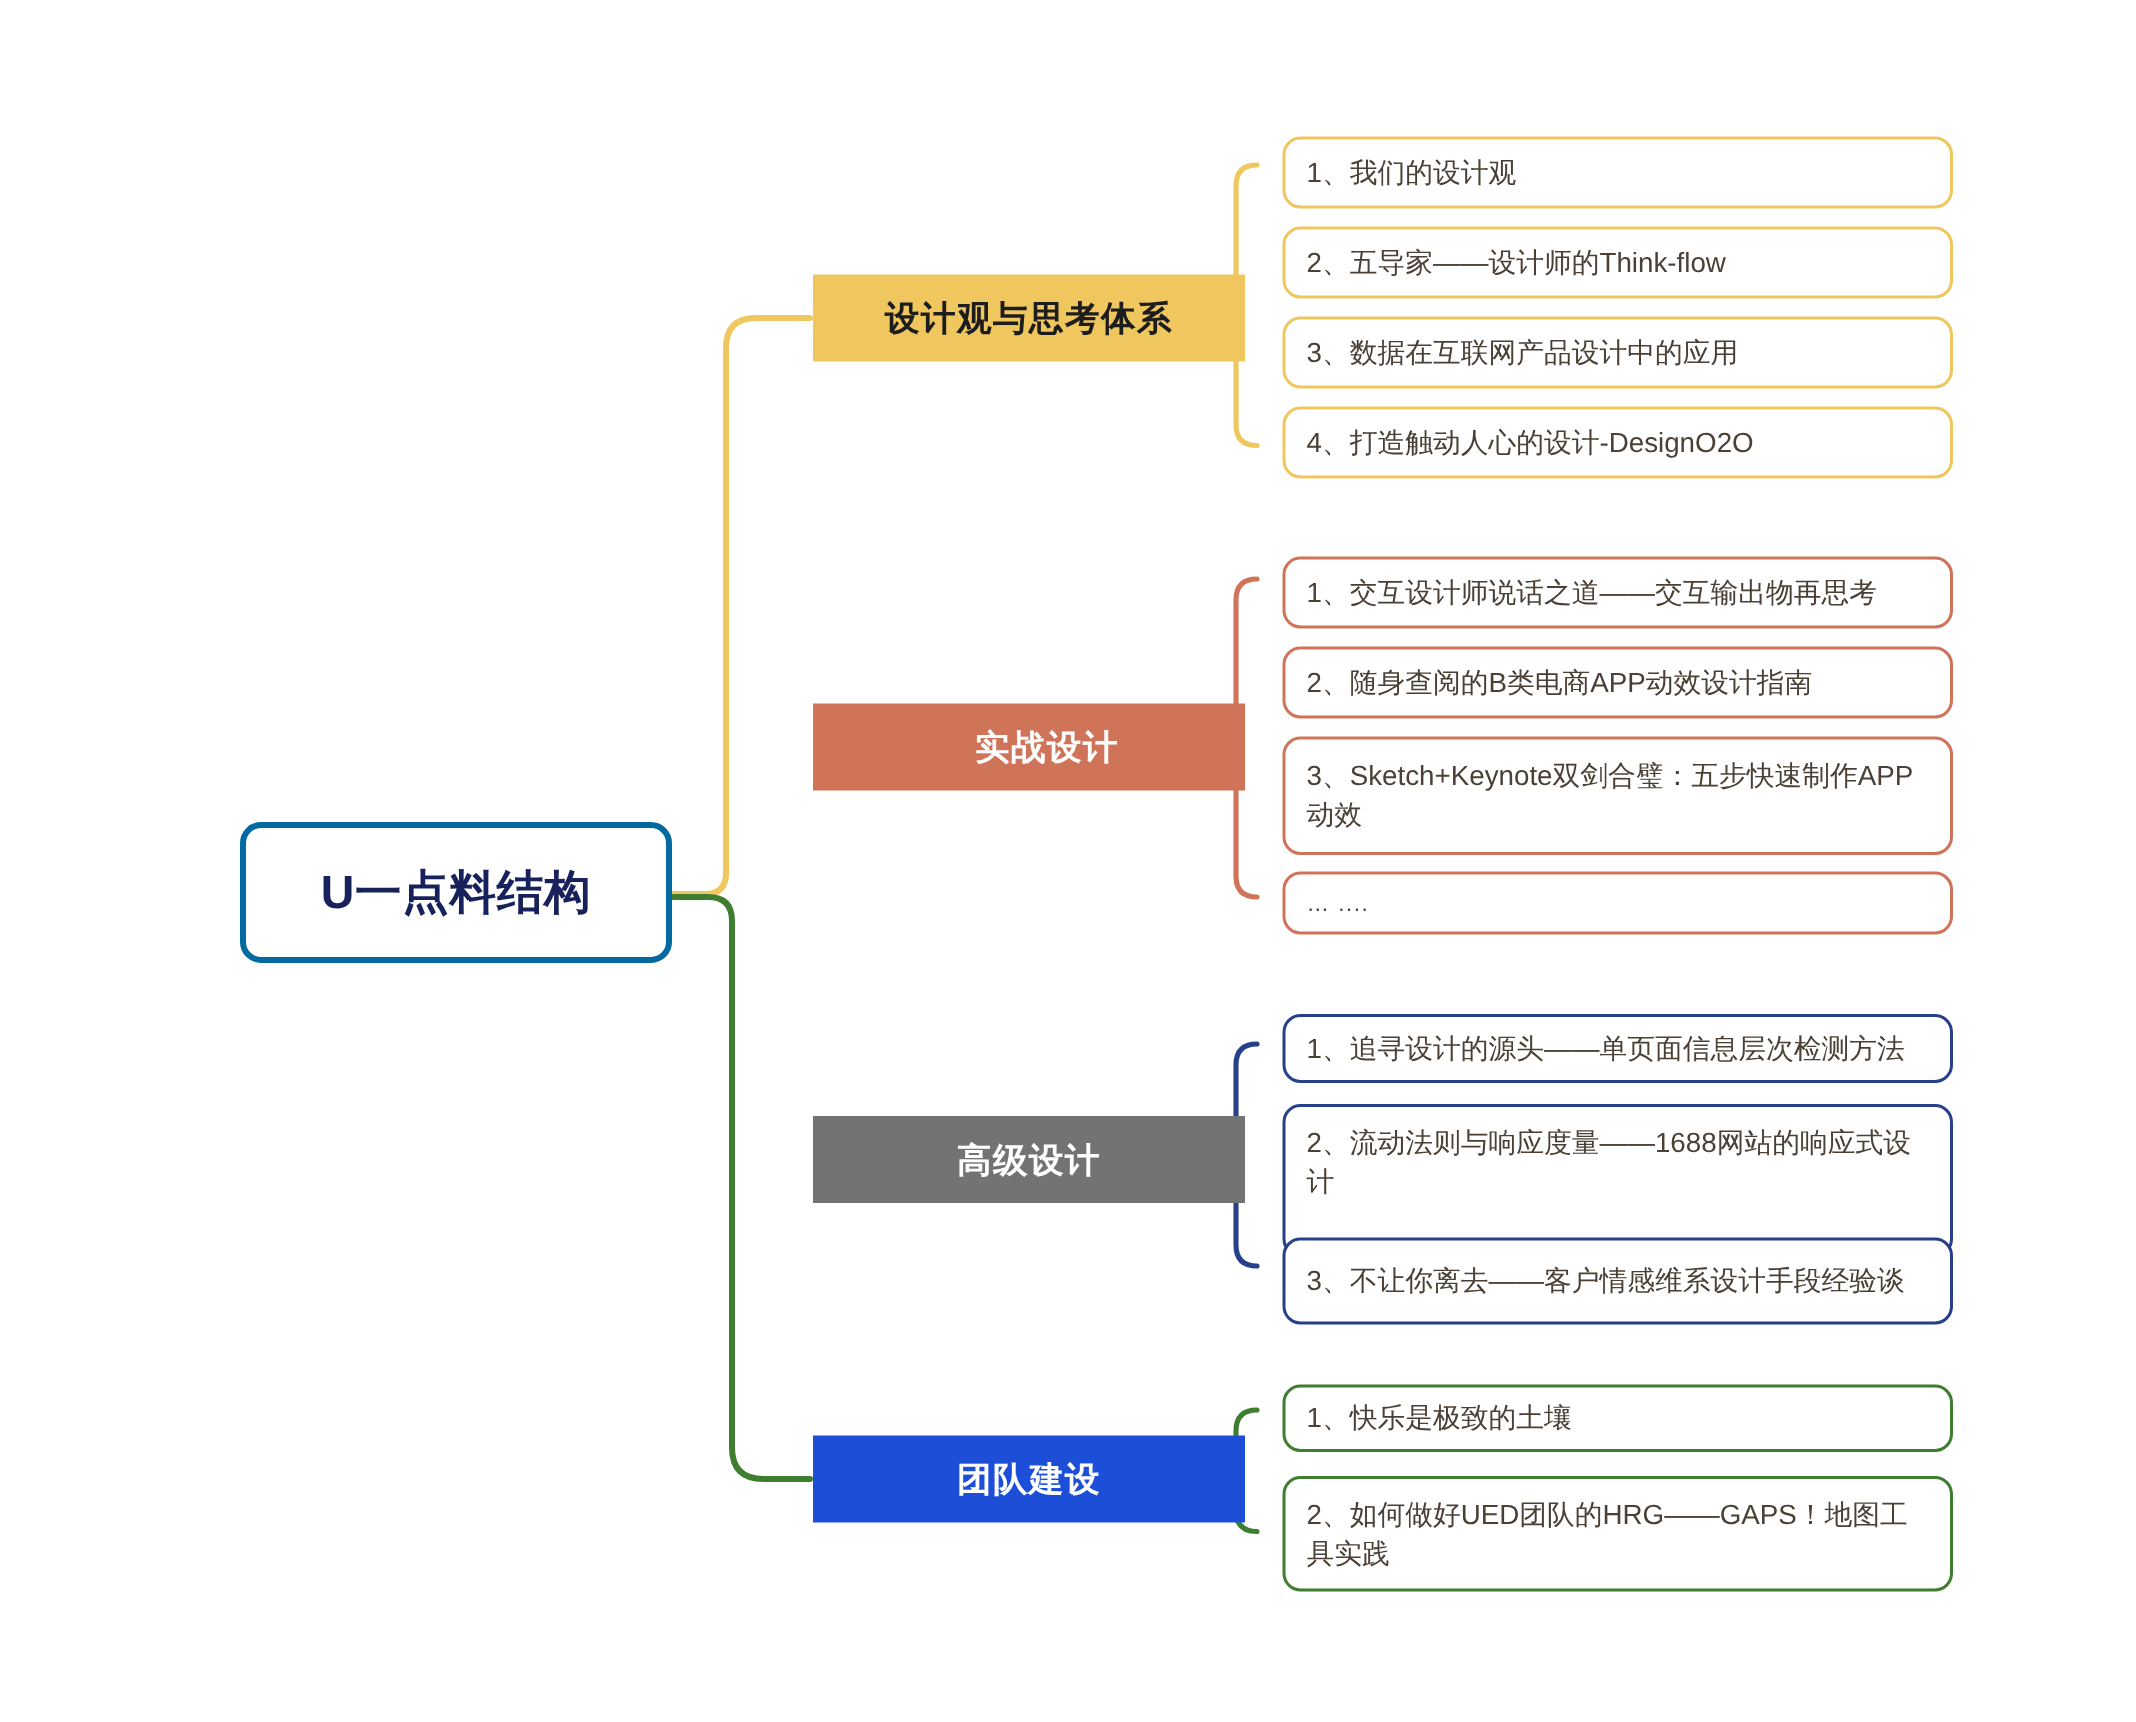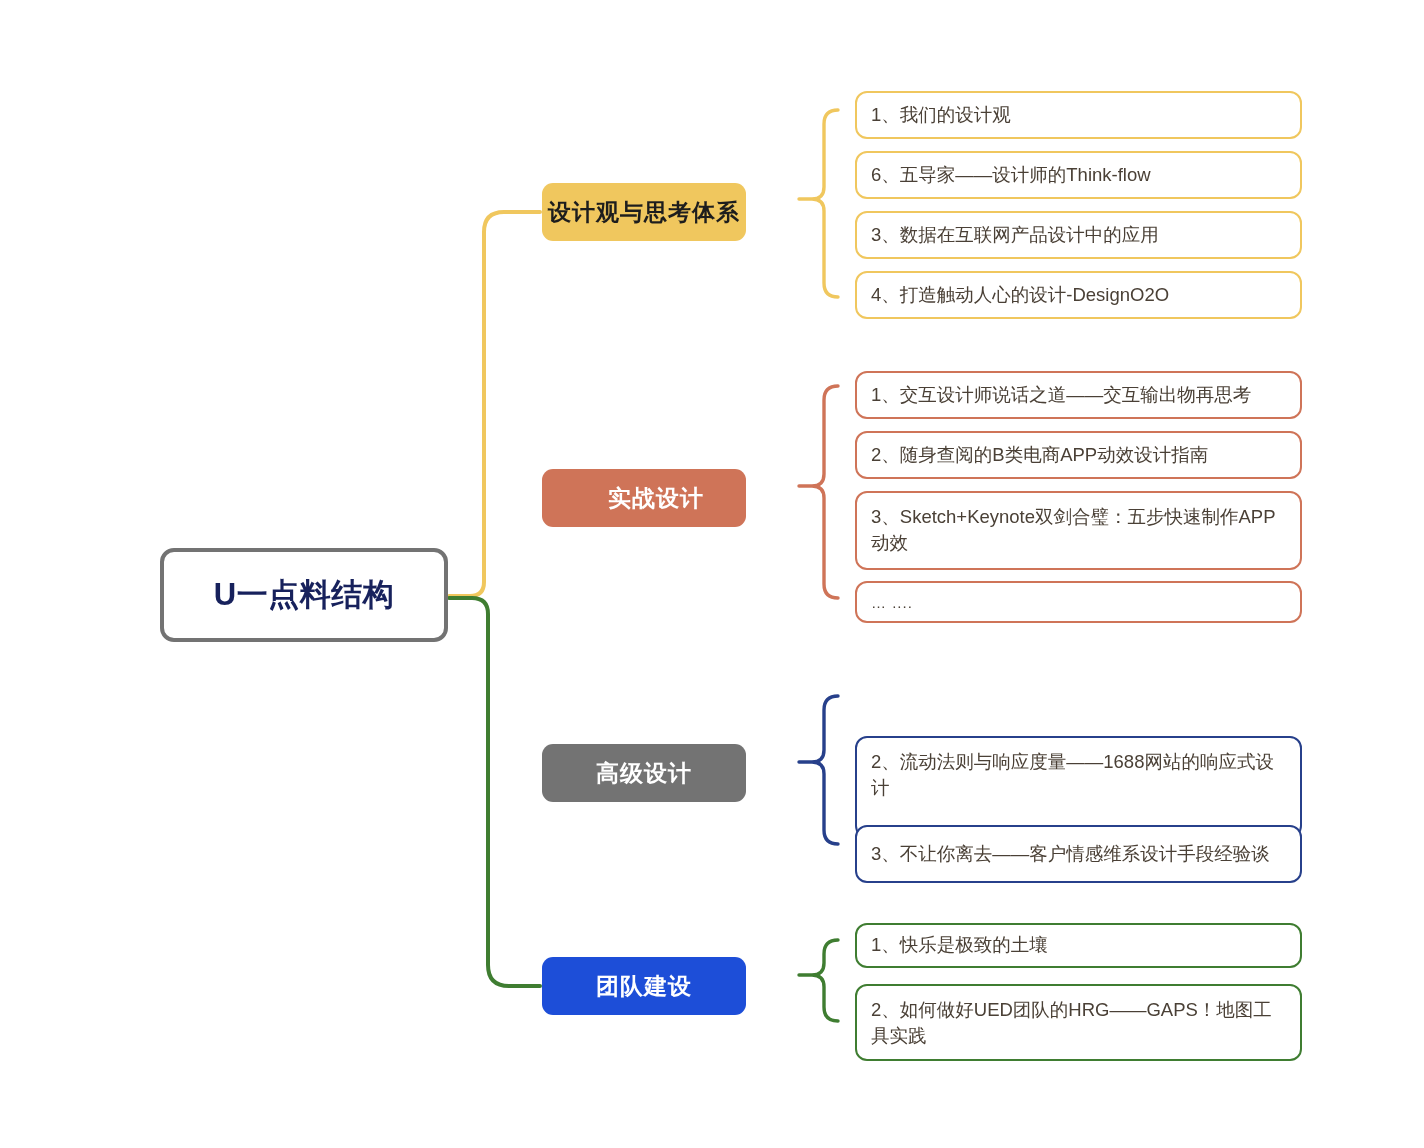--- a/index.html
+++ b/index.html
@@ -28,41 +28,41 @@
   }
 
   
   .root-node {
     position: absolute;
     left: 160px;
     top: 548px;
     width: 288px;
     height: 94px;
     box-sizing: border-box;
-    border: 4px solid #737373;
+    border: 4px solid #0369a1;
     border-radius: 14px;
     background: #ffffff;
     display: flex;
     align-items: center;
     justify-content: center;
     color: #17215c;
     font-size: 31px;
     font-weight: bold;
     letter-spacing: 0.5px;
     z-index: 3;
   }
 
   
   .branch-node {
     position: absolute;
     left: 542px;
-    width: 204px;
+    width: 288px;
     height: 58px;
     box-sizing: border-box;
-    border-radius: 11px;
+    border-radius: 0;
     display: flex;
     align-items: center;
     justify-content: center;
     font-size: 23px;
     font-weight: bold;
     letter-spacing: 1px;
     z-index: 3;
   }
 
   
@@ -120,21 +120,21 @@
   </svg>
 
   <div class="root-node">U一点料结构</div>
 
   <div class="branch-node" style="top:183px; background:#f0c75e; color:#1d1d1d;">设计观与思考体系</div>
 
   <div class="leaf-node" style="top:91px; height:48px; border-color:#f0c75e;">
     <span class="leaf-text">1、我们的设计观</span>
   </div>
   <div class="leaf-node" style="top:151px; height:48px; border-color:#f0c75e;">
-    <span class="leaf-text">6、五导家——设计师的Think-flow</span>
+    <span class="leaf-text">2、五导家——设计师的Think-flow</span>
   </div>
   <div class="leaf-node" style="top:211px; height:48px; border-color:#f0c75e;">
     <span class="leaf-text">3、数据在互联网产品设计中的应用</span>
   </div>
   <div class="leaf-node" style="top:271px; height:48px; border-color:#f0c75e;">
     <span class="leaf-text">4、打造触动人心的设计-DesignO2O</span>
   </div>
 
   <div class="branch-node" style="top:469px; background:#cf7458; color:#ffffff;padding-left:24px;">实战设计</div>
 
@@ -146,20 +146,23 @@
   </div>
   <div class="leaf-node two-line" style="top:491px; height:79px; border-color:#cf7458;">
     <span class="leaf-text">3、Sketch+Keynote双剑合璧：五步快速制作APP动效</span>
   </div>
   <div class="leaf-node ellipsis" style="top:581px; height:42px; border-color:#cf7458;">
     <span class="leaf-text">… ....</span>
   </div>
 
   <div class="branch-node" style="top:744px; background:#737373; color:#ffffff;">高级设计</div>
 
+  <div class="leaf-node" style="top:676px; height:46px; border-color:#27408b;">
+    <span class="leaf-text">1、追寻设计的源头——单页面信息层次检测方法</span>
+  </div>
   <div class="leaf-node two-line" style="top:736px; height:102px; border-color:#27408b;">
     <span class="leaf-text">2、流动法则与响应度量——1688网站的响应式设计</span>
   </div>
   <div class="leaf-node" style="top:825px; height:58px; border-color:#27408b;">
     <span class="leaf-text">3、不让你离去——客户情感维系设计手段经验谈</span>
   </div>
 
   <div class="branch-node" style="top:957px; background:#1d4ed8; color:#ffffff;">团队建设</div>
 
   <div class="leaf-node" style="top:923px; height:45px; border-color:#3f7d31;">

